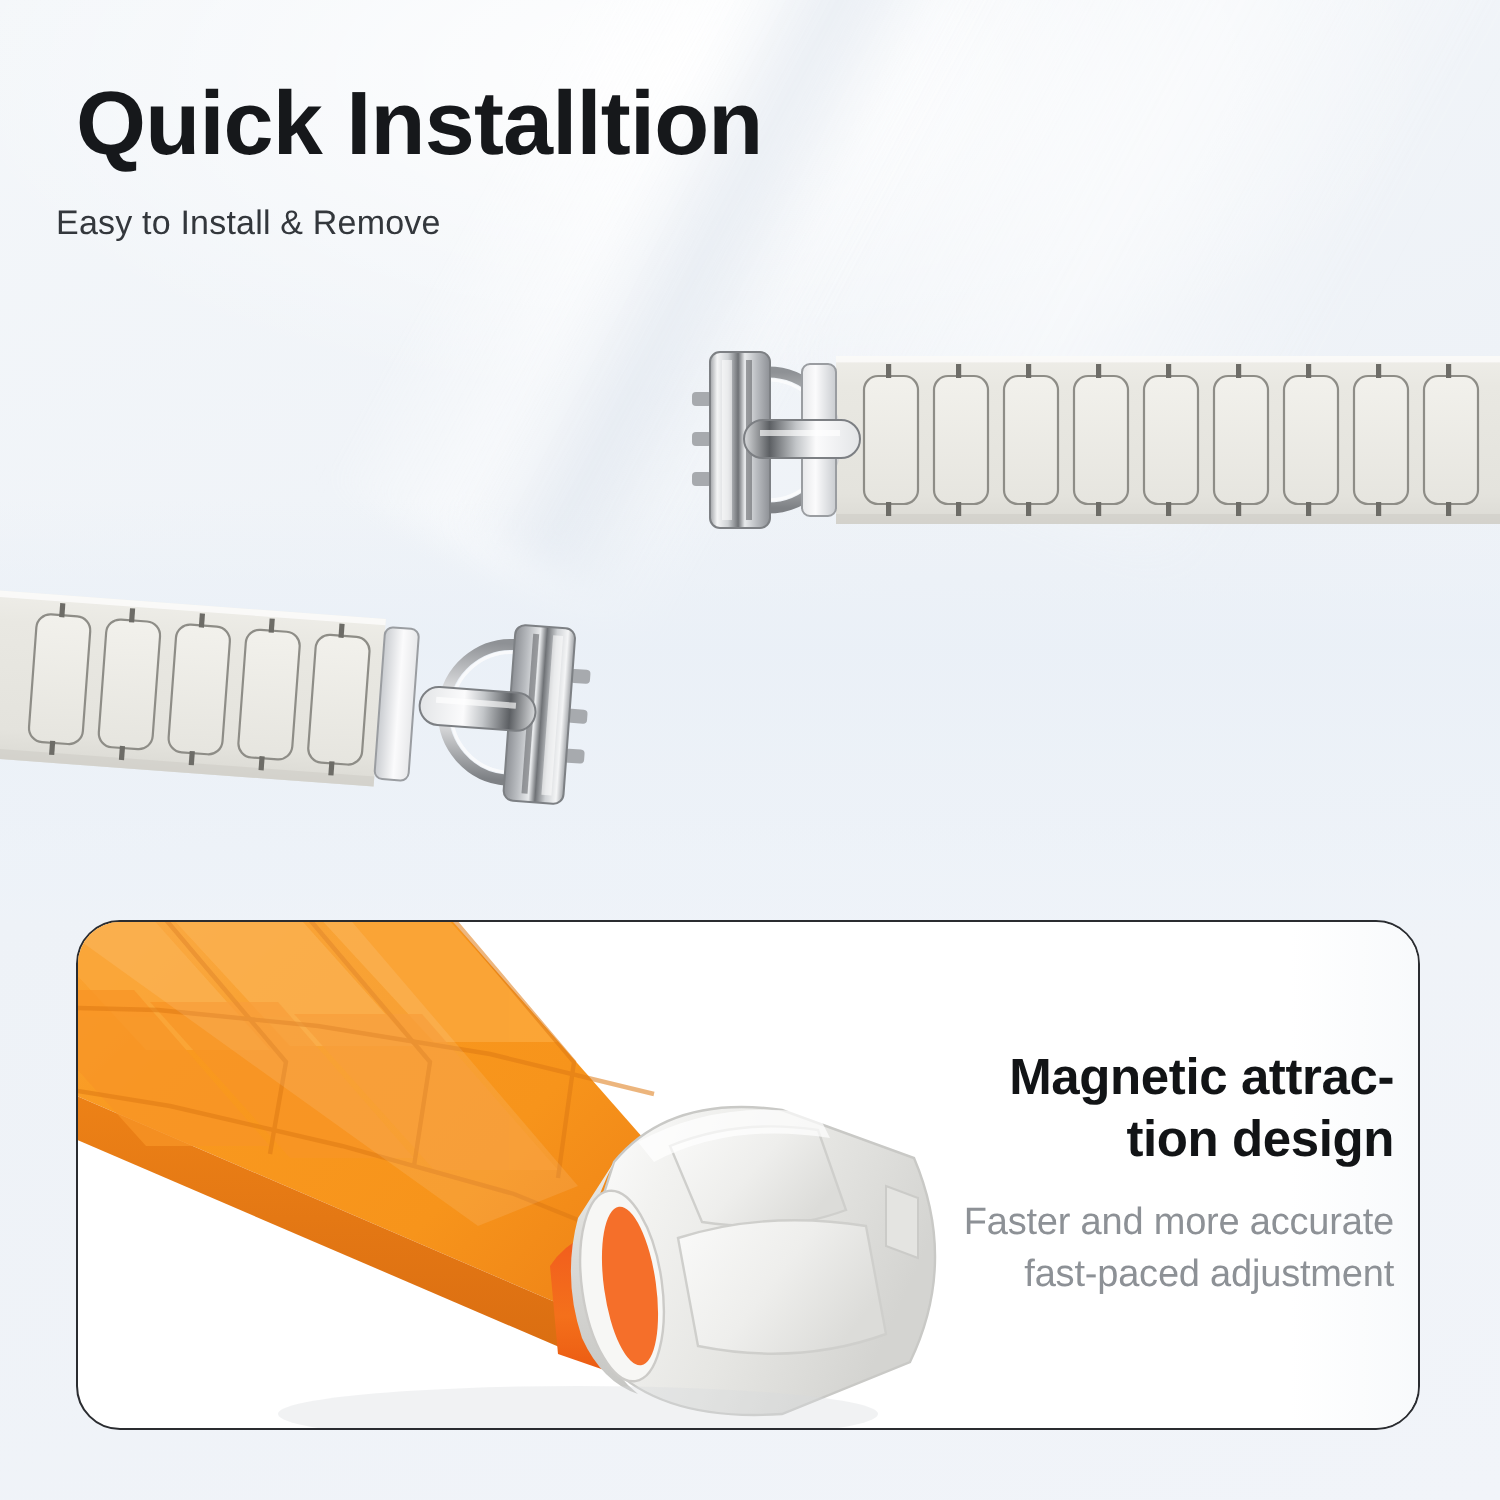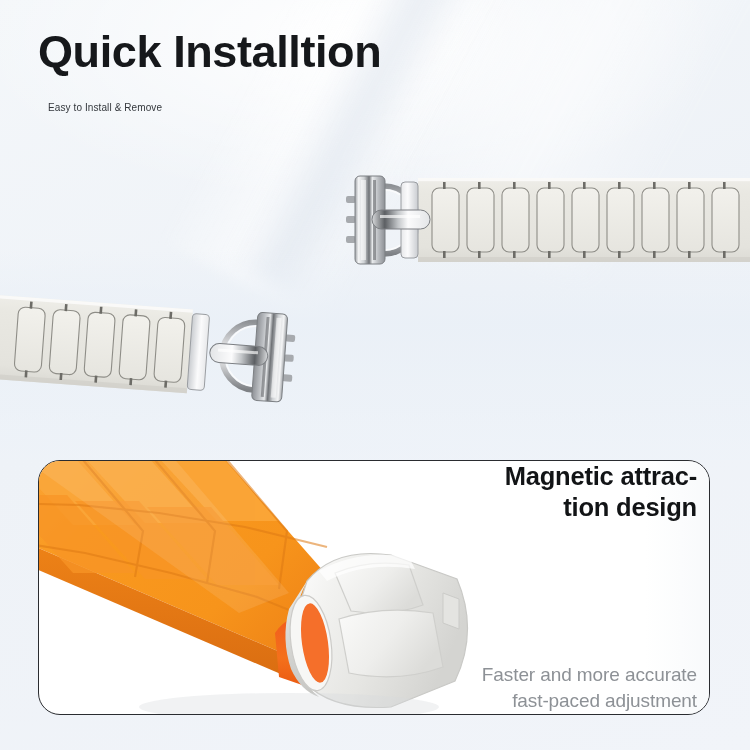--- a/index.html
+++ b/index.html
@@ -59,32 +59,32 @@
   .band-row-bg {
     position: absolute;
     left: 0; top: 250px; width: 750px; height: 210px;
     background: linear-gradient(180deg, rgba(237,242,248,0) 0%, rgba(234,240,247,.9) 35%, rgba(238,243,249,.6) 100%);
     pointer-events: none;
   }
 
   
   .headline {
     position: absolute;
-    left: 38px; top: 28px;
+    left: 38px; top: 38px;
     font-size: 45px;
     font-weight: bold;
     letter-spacing: -0.4px;
     color: #16181b;
     line-height: 1.08;
     white-space: nowrap;
   }
   .subhead {
     position: absolute;
-    left: 48px; top: 102px;
-    font-size: 10px;
+    left: 28px; top: 102px;
+    font-size: 17px;
     color: #33373c;
     letter-spacing: .1px;
     white-space: nowrap;
   }
 
   
   .band-svg {
     position: absolute;
     pointer-events: none;
   }
@@ -107,21 +107,21 @@
     left: 0; top: 0;
     width: 430px; height: 253px;
     overflow: hidden;
   }
   .feature-text {
     position: absolute;
     left: 390px; top: 0;
     width: 282px; height: 253px;
     display: flex;
     flex-direction: column;
-    justify-content: space-between;
+    justify-content: center;
     align-items: flex-end;
     padding-right: 14px;
     box-sizing: border-box;
     text-align: right;
   }
   .feature-title {
     font-size: 25.5px;
     font-weight: bold;
     color: #121416;
     line-height: 1.22;

